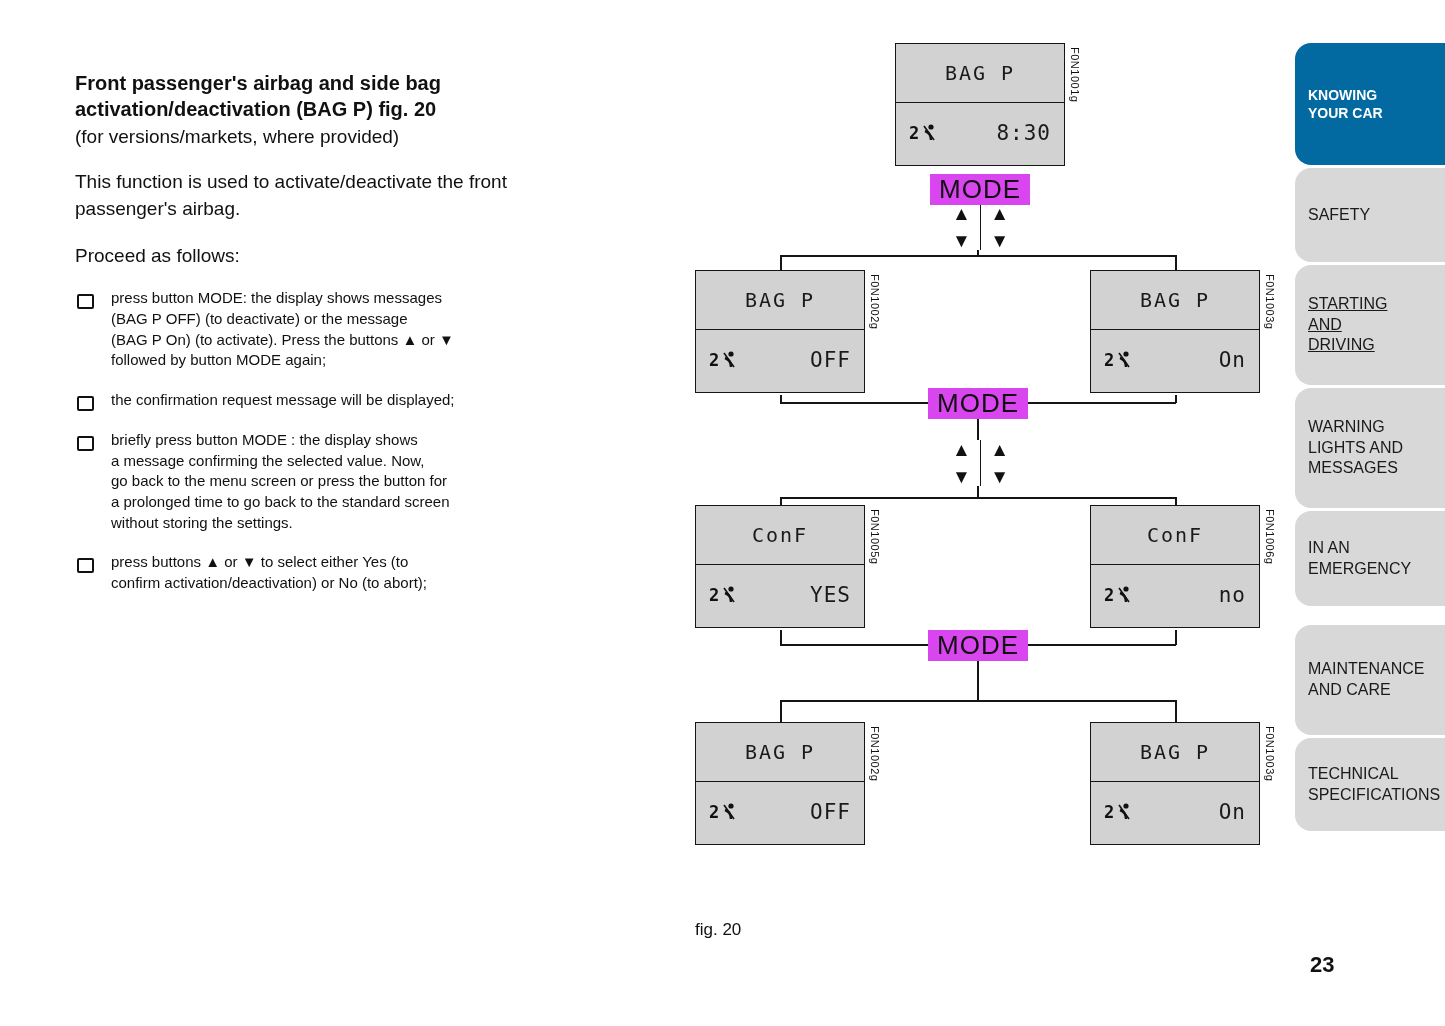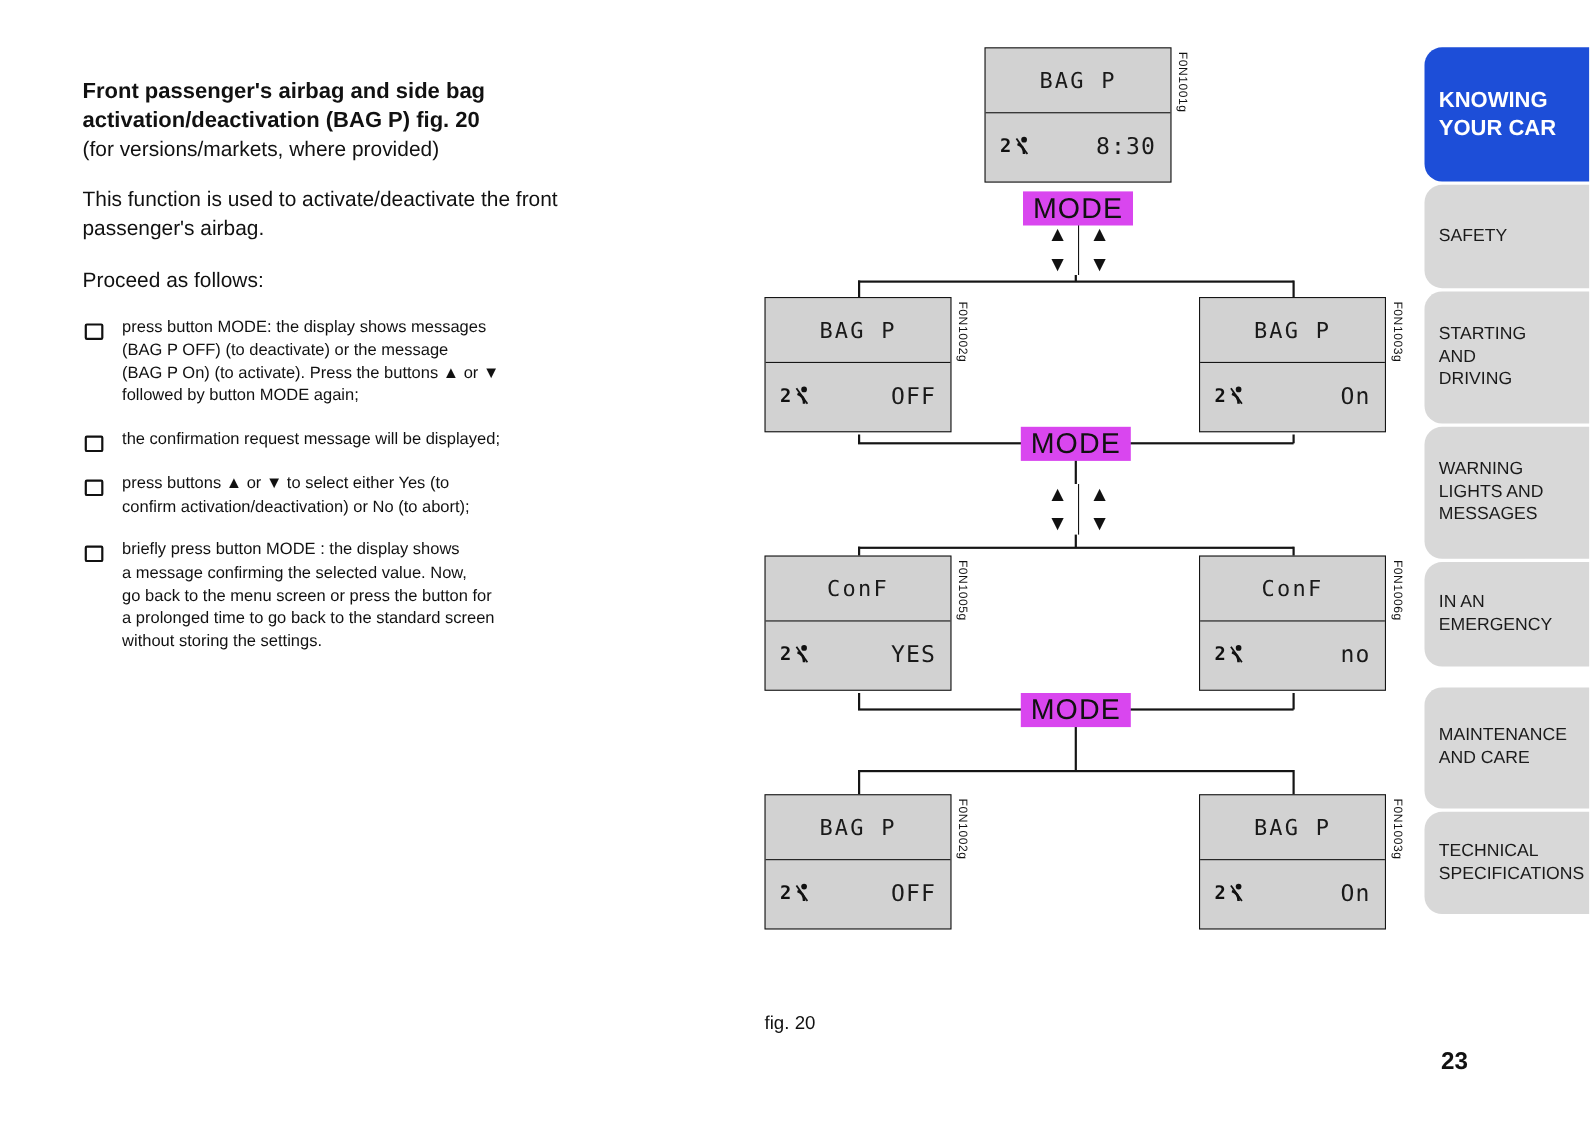--- a/index.html
+++ b/index.html
@@ -38,21 +38,21 @@
              height:46px;font-size:19px;line-height:1;}
   .arrow-sep{width:1.5px;background:#151515;margin:0 9px;}
   .figcap{position:absolute;left:695px;top:920px;font-size:17px;}
   .pagenum{position:absolute;left:1310px;top:952px;font-size:22px;font-weight:bold;}
 
   
   .tab{position:absolute;left:1295px;width:150px;background:#d8d8d8;
        border-radius:16px 0 0 16px;display:flex;align-items:center;
        padding-left:13px;box-sizing:border-box;font-size:16px;line-height:1.3;
        white-space:pre-line;color:#1a1a1a;}
-  .tab.active{background:#1d4ed8;color:#fff;font-weight:bold;font-size:20px;}
+  .tab.active{background:#0369a1;color:#fff;font-weight:bold;font-size:14px;}
 </style>
 </head>
 <body>
 
 <div class="page">
 
   <div class="text-col">
     <h1 class="heading">Front passenger's airbag and side bag
 activation/deactivation (BAG P) fig. 20</h1>
     <div class="subheading">(for versions/markets, where provided)</div>
@@ -66,30 +66,30 @@
 (BAG P OFF) (to deactivate) or the message
 (BAG P On) (to activate). Press the buttons ▲ or ▼
 followed by button MODE again;</div>
     </div>
     <div class="bullet">
       <span class="bullet-marker"></span>
       <div class="bullet-text">the confirmation request message will be displayed;</div>
     </div>
     <div class="bullet">
       <span class="bullet-marker"></span>
-      <div class="bullet-text">press buttons ▲ or ▼ to select either Yes (to
-confirm activation/deactivation) or No (to abort);</div>
-    </div>
-    <div class="bullet">
-      <span class="bullet-marker"></span>
       <div class="bullet-text">briefly press button MODE : the display shows
 a message confirming the selected value. Now,
 go back to the menu screen or press the button for
 a prolonged time to go back to the standard screen
 without storing the settings.</div>
+    </div>
+    <div class="bullet">
+      <span class="bullet-marker"></span>
+      <div class="bullet-text">press buttons ▲ or ▼ to select either Yes (to
+confirm activation/deactivation) or No (to abort);</div>
     </div>
   </div>
 
   <div class="screen" style="left:895px;top:43px;">
     <div class="screen-top">
         <span class="lcd lcd-title">BAG P</span>
       </div>
     <div class="screen-bottom">
       <span class="belt">
         <span class="num">2</span>
@@ -261,21 +261,21 @@
       <span class="lcd lcd-value">On</span>
     </div>
     <span class="code">F0N1003g</span>
   </div>
 
   <div class="figcap">fig. 20</div>
 
   <div class="tab active" style="top:43px;height:122px;">KNOWING
 YOUR CAR</div>
   <div class="tab" style="top:168px;height:94px;text-align:center;">SAFETY</div>
-  <div class="tab" style="top:265px;height:120px;">STARTING
+  <div class="tab" style="top:265px;height:120px;text-decoration:underline;">STARTING
 AND
 DRIVING</div>
   <div class="tab" style="top:388px;height:120px;">WARNING
 LIGHTS AND
 MESSAGES</div>
   <div class="tab" style="top:511px;height:95px;">IN AN
 EMERGENCY</div>
   <div class="tab" style="top:625px;height:110px;">MAINTENANCE
 AND CARE</div>
   <div class="tab" style="top:738px;height:93px;">TECHNICAL

